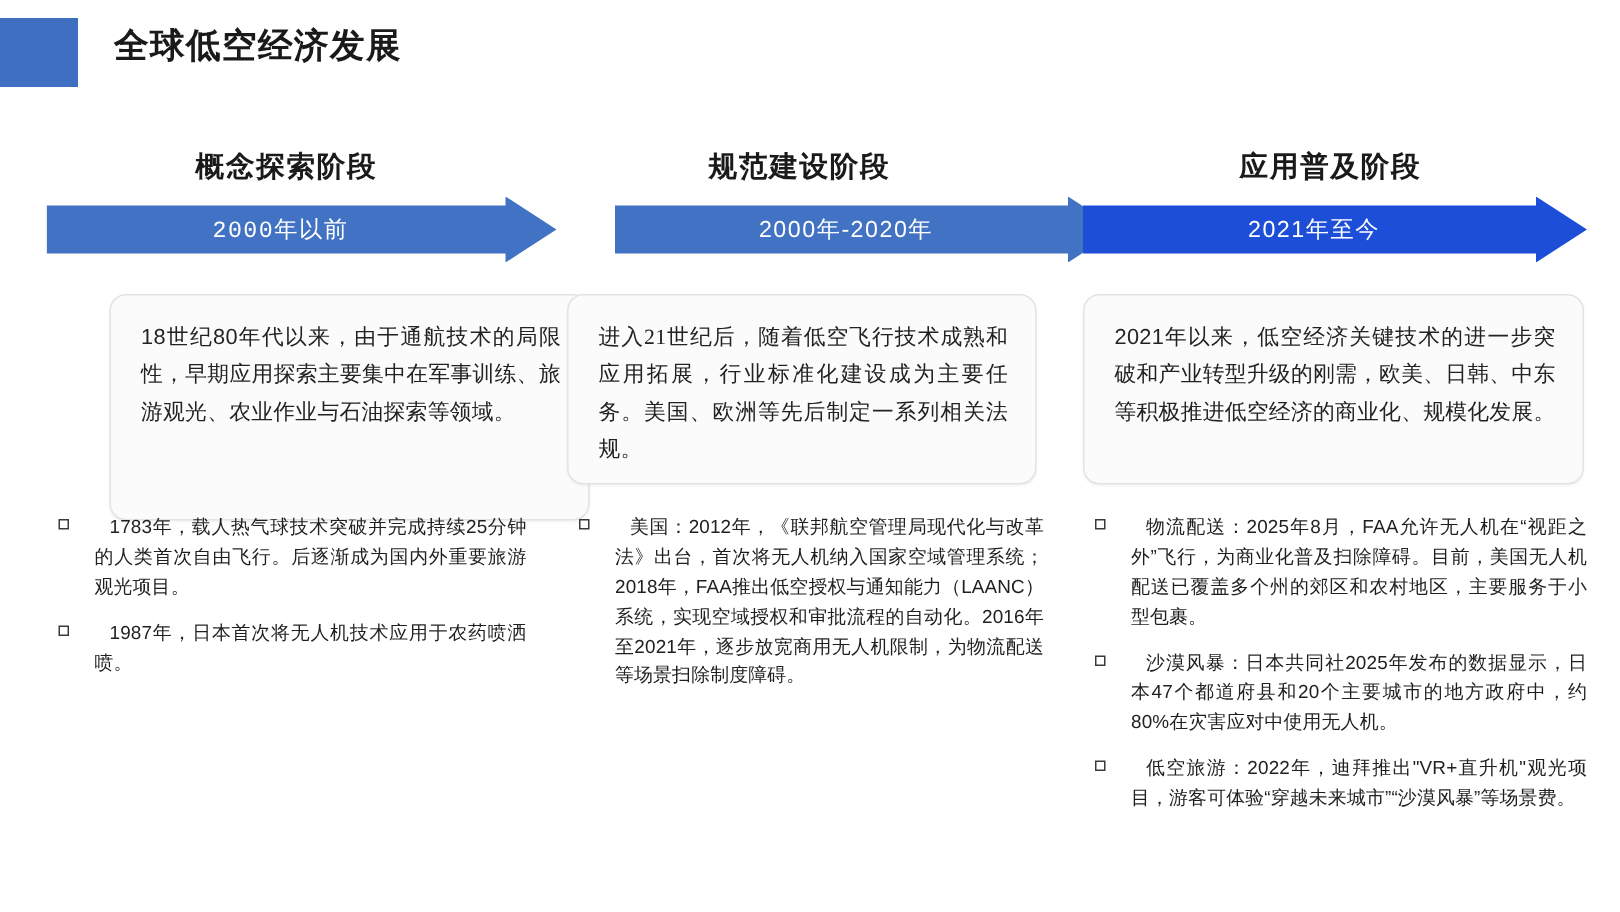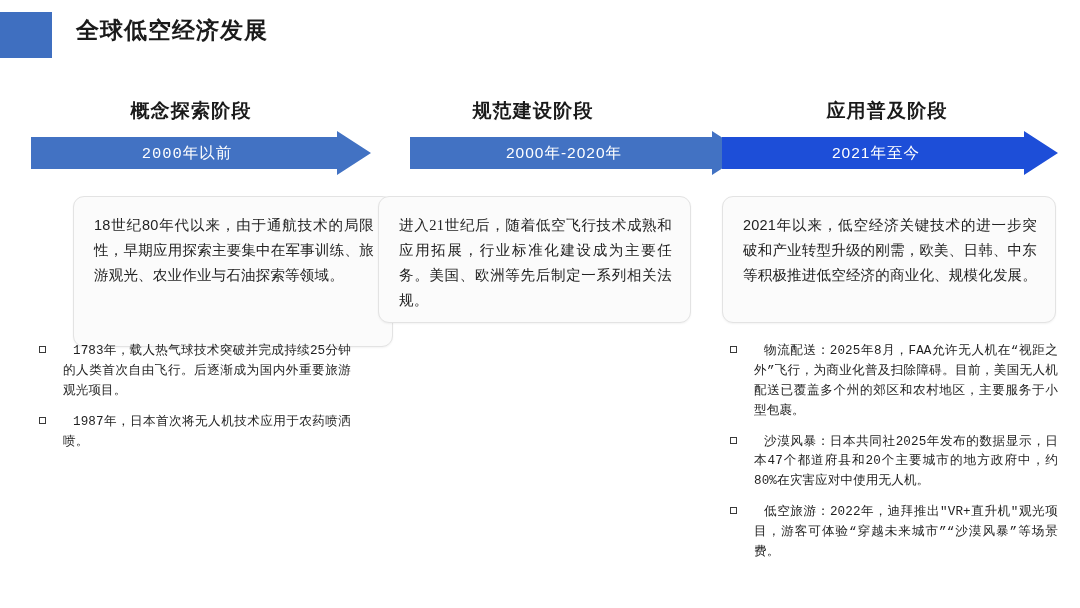--- a/index.html
+++ b/index.html
@@ -108,21 +108,20 @@
     top: 342px;
   }
   .bullets.b1 { left: 31px;  width: 320px; }
   .bullets.b2 { left: 378px; width: 318px; }
   .bullets.b3 { left: 722px; width: 336px; }
 
   .bullet-item {
     position: relative;
     padding-left: 32px;
     margin-bottom: 11px;
-    font-family: Liberation Mono, monospace;
   }
   .bullet-marker {
     position: absolute;
     left: 8px; top: 4px;
     width: 7px; height: 7px;
     border: 1.6px solid #3a3a3a;
     background: #ffffff;
   }
   .bullet-text {
     font-size: 12.6px;
@@ -173,20 +172,24 @@
       <span class="bullet-marker"></span>
       <span class="bullet-text indent-first">1783年，载人热气球技术突破并完成持续25分钟的人类首次自由飞行。后逐渐成为国内外重要旅游观光项目。</span>
     </div>
     <div class="bullet-item">
       <span class="bullet-marker"></span>
       <span class="bullet-text indent-first">1987年，日本首次将无人机技术应用于农药喷洒喷。</span>
     </div>
   </div>
 
   <div class="bullets b2">
+    <div class="bullet-item">
+      <span class="bullet-marker"></span>
+      <span class="bullet-text indent-first">美国：2012年，《联邦航空管理局现代化与改革法》出台，首次将无人机纳入国家空域管理系统；2018年，FAA推出低空授权与通知能力（LAANC）系统，实现空域授权和审批流程的自动化。2016年至2021年，逐步放宽商用无人机限制，为物流配送等场景扫除制度障碍。</span>
+    </div>
   </div>
 
   <div class="bullets b3">
     <div class="bullet-item">
       <span class="bullet-marker"></span>
       <span class="bullet-text indent-first">物流配送：2025年8月，FAA允许无人机在“视距之外”飞行，为商业化普及扫除障碍。目前，美国无人机配送已覆盖多个州的郊区和农村地区，主要服务于小型包裹。</span>
     </div>
     <div class="bullet-item">
       <span class="bullet-marker"></span>
       <span class="bullet-text indent-first">沙漠风暴：日本共同社2025年发布的数据显示，日本47个都道府县和20个主要城市的地方政府中，约80%在灾害应对中使用无人机。</span>

